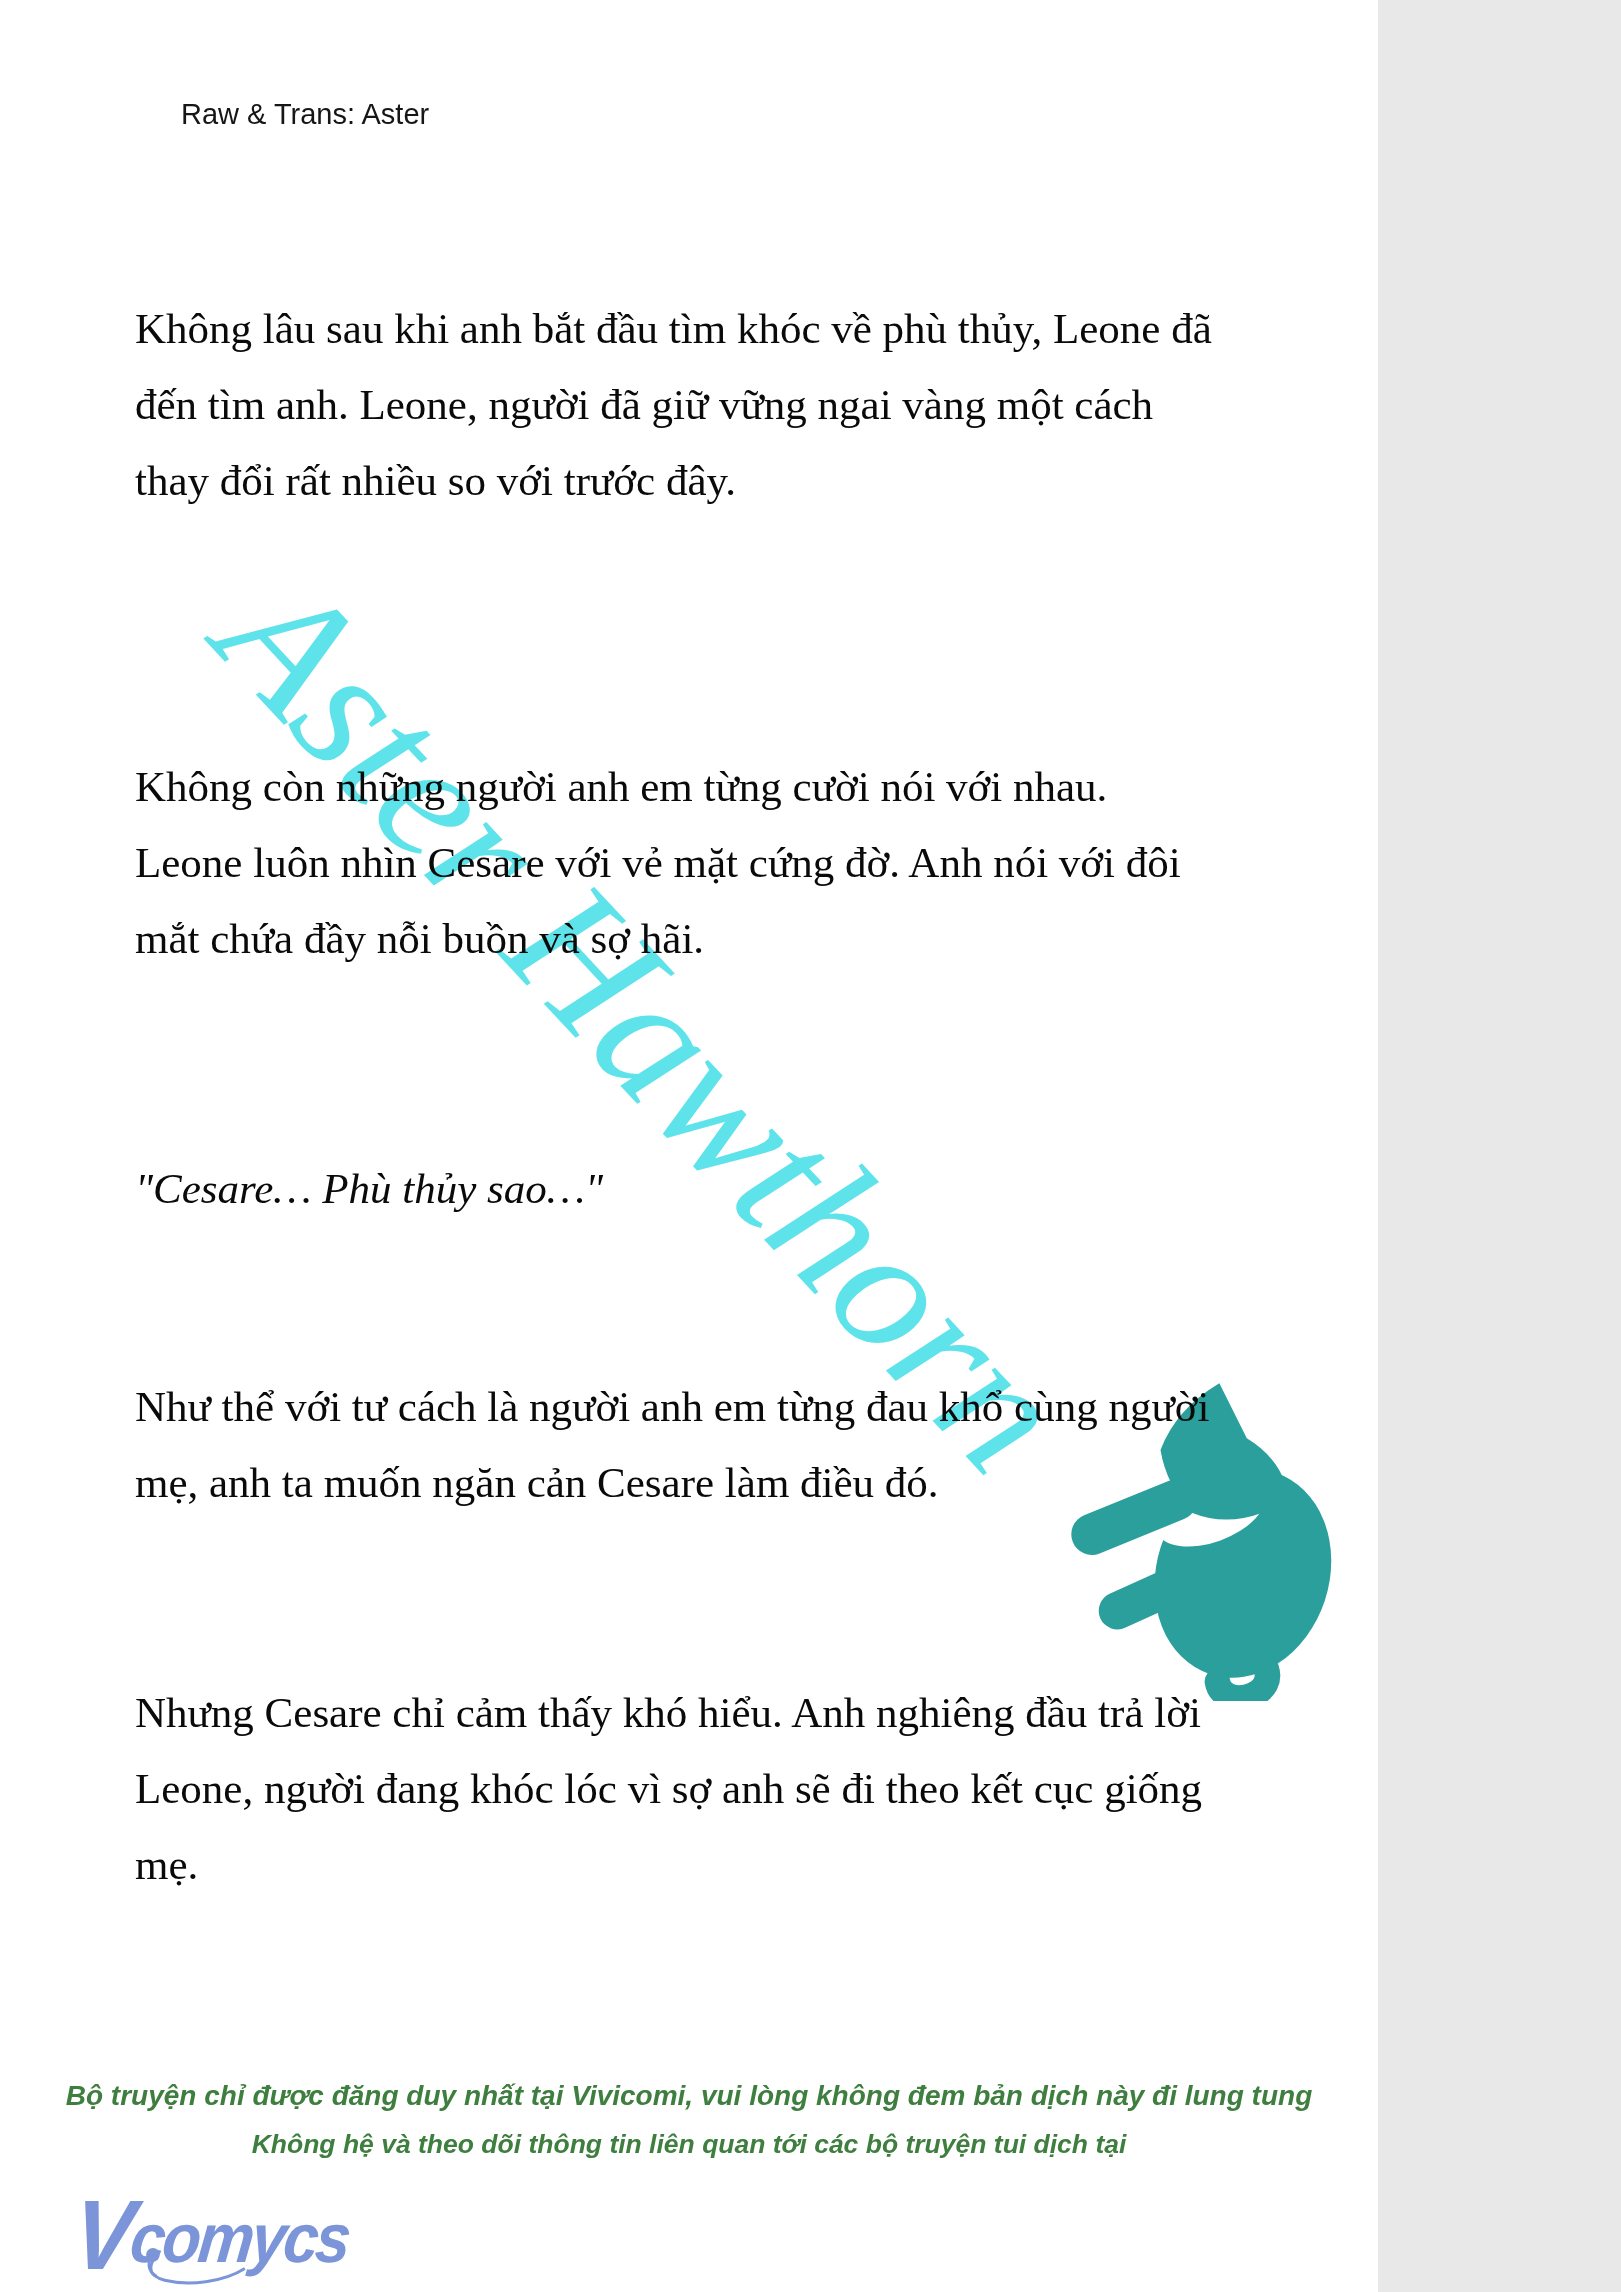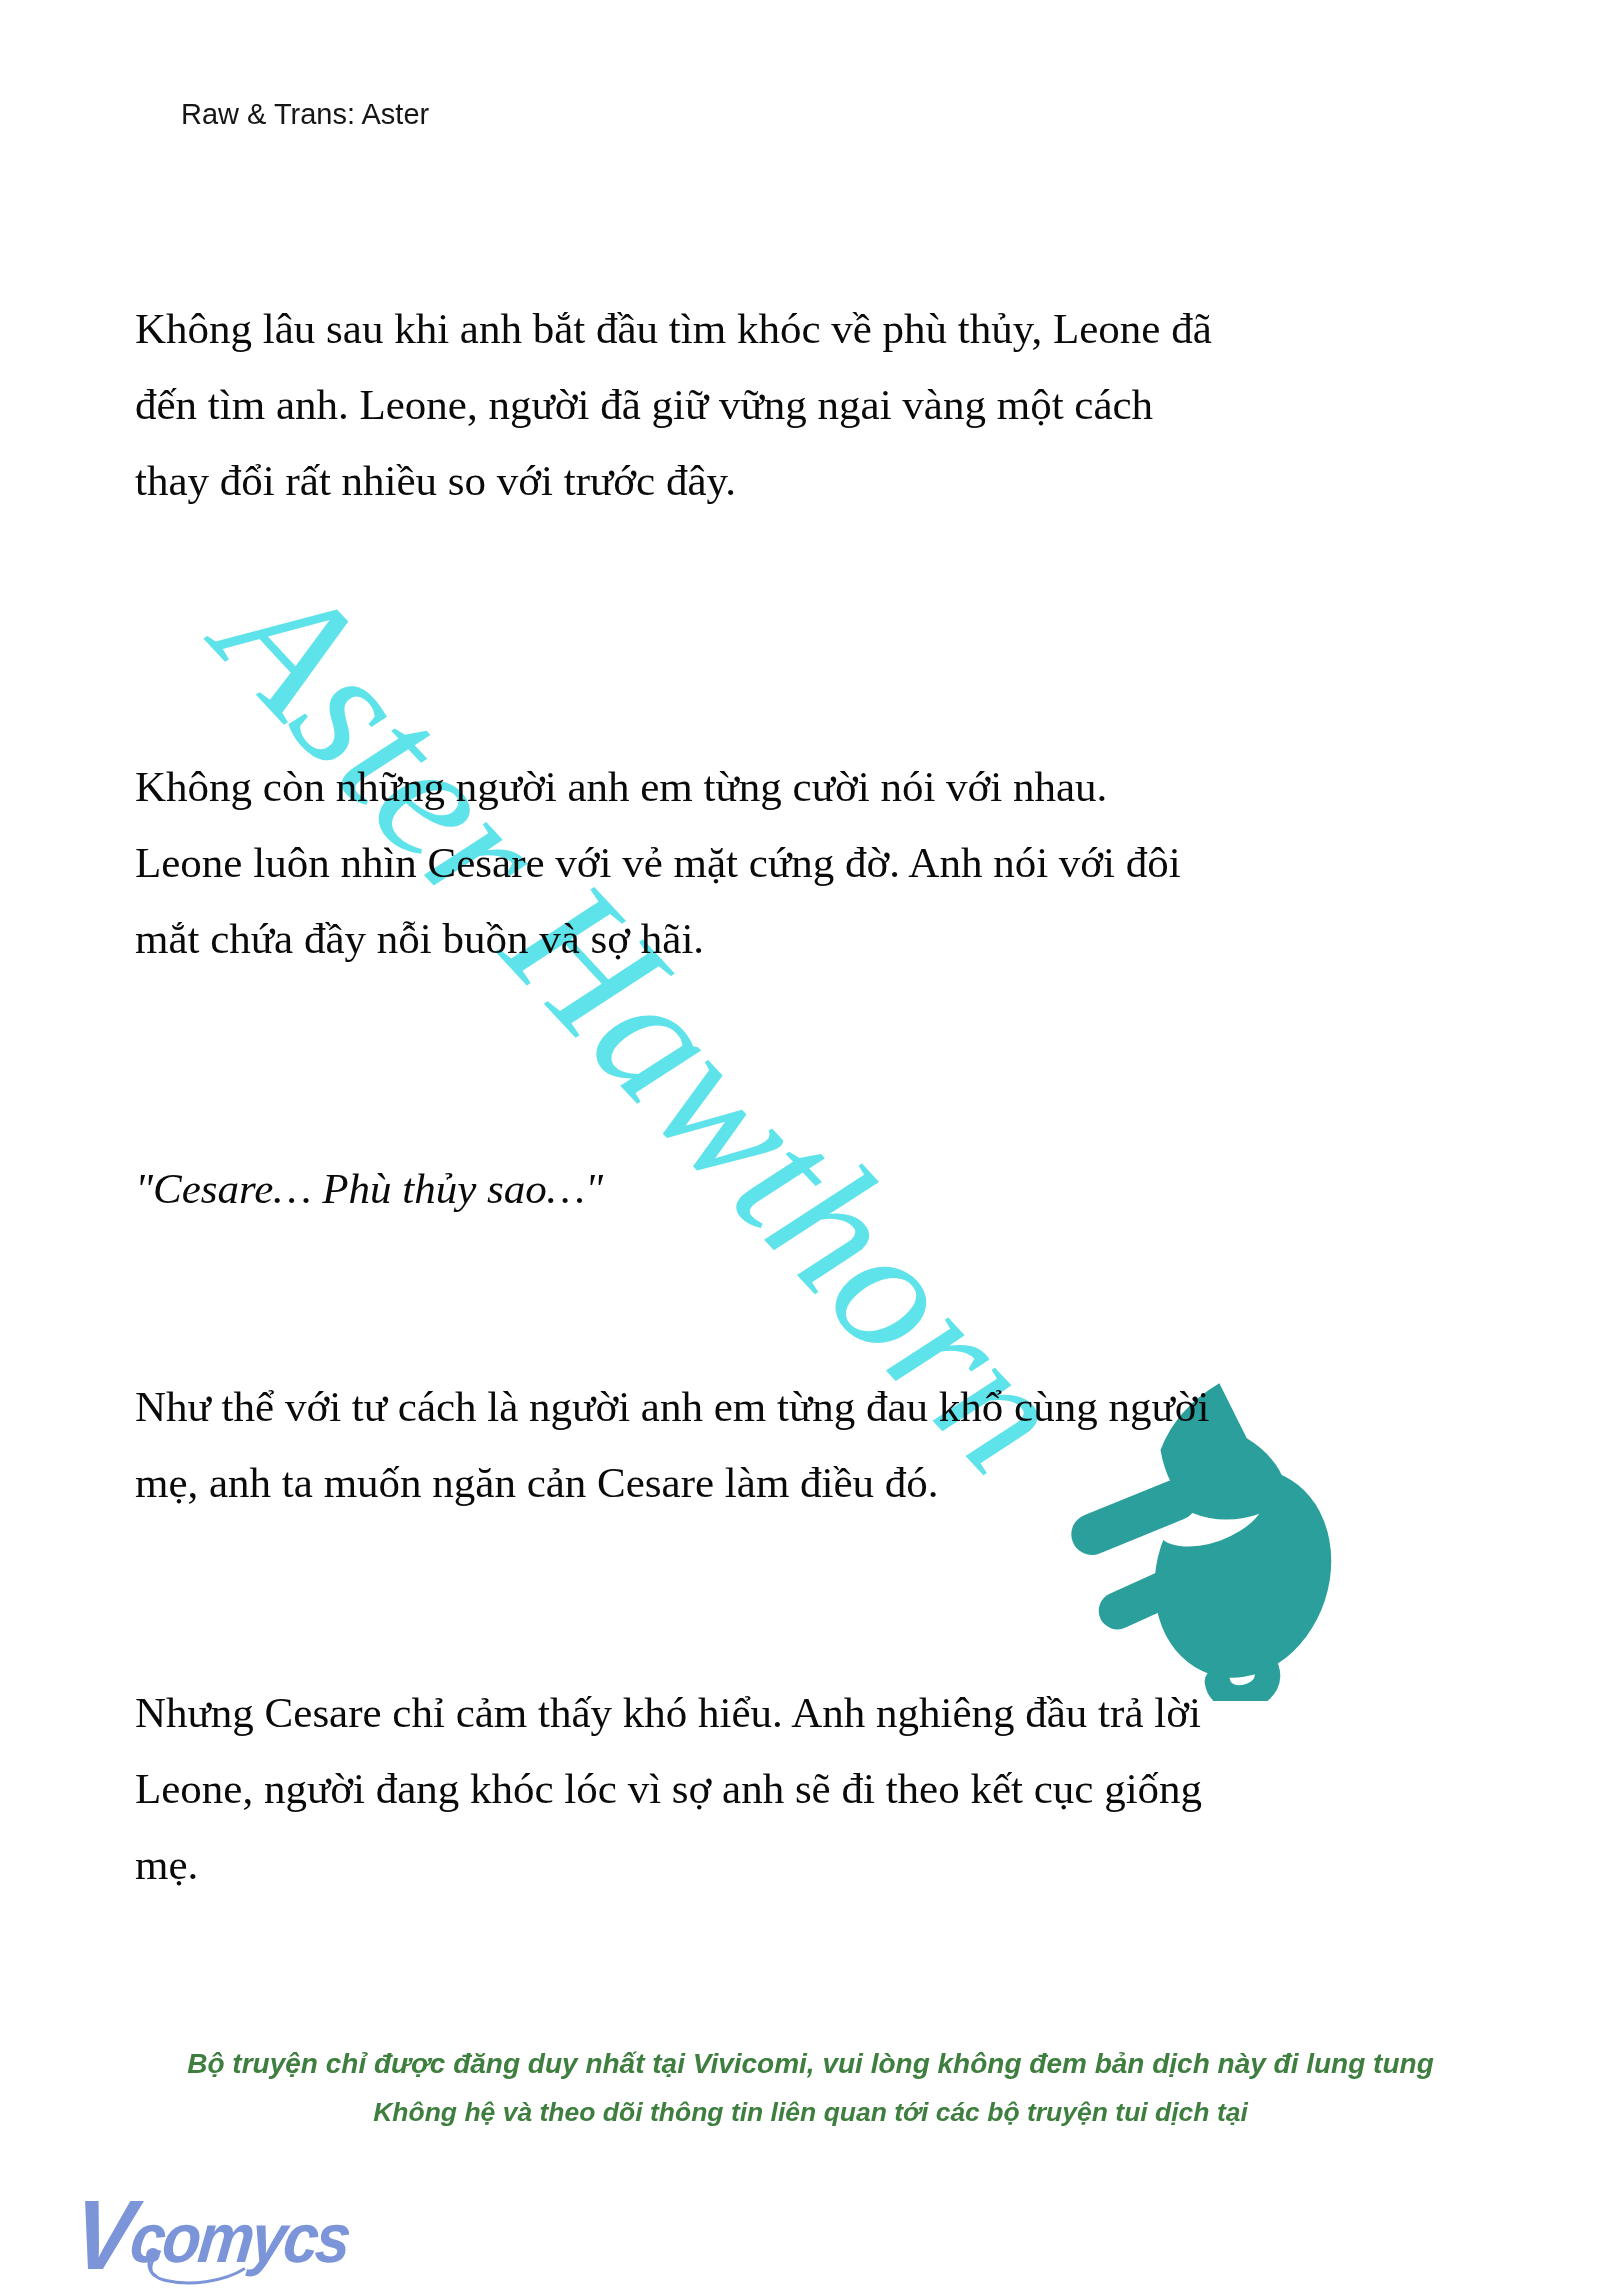--- a/index.html
+++ b/index.html
@@ -6,21 +6,21 @@
     --watermark:#5fe3ea;
     --cat:#2a9f9c;
     --footer:#3e7e3e;
     --logo:#7b95d8;
     --text:#0a0a0a;
     --background:#ffffff;
   }
   html,body{margin:0;padding:0;background:#e8e8e8;}
   .page{
     position:relative;
-    width:1621px;height:2293px;
+    width:1378px;height:2293px;
     background:var(--background);
     overflow:hidden;
     font-family:"Liberation Serif", serif;
   }
   .credit{
     position:absolute;left:181px;top:98px;
     font-family:"Liberation Sans", sans-serif;
     font-size:29px;color:#161616;z-index:3;
   }
   .watermark{
@@ -55,21 +55,21 @@
   .footer{
     position:absolute;left:0;right:0;top:2040px;
     text-align:center;
     font-family:"Liberation Sans", sans-serif;
     font-weight:bold;font-style:italic;
     color:var(--footer);
     line-height:48px;
     z-index:2;
   }
   .f-line{font-size:26.5px;}
-  .f-line:first-child{font-size:28px;}
+  .f-line:first-child{font-size:28px;margin-top:32px;}
   .logo{
     position:absolute;left:69px;top:2194px;
     font-family:"Liberation Sans", sans-serif;
     font-weight:bold;font-style:italic;
     color:var(--logo);
     letter-spacing:-2.9px;
     transform:skewX(-6deg) scaleY(1.1);
     transform-origin:0 100%;
     z-index:3;
     white-space:nowrap;

